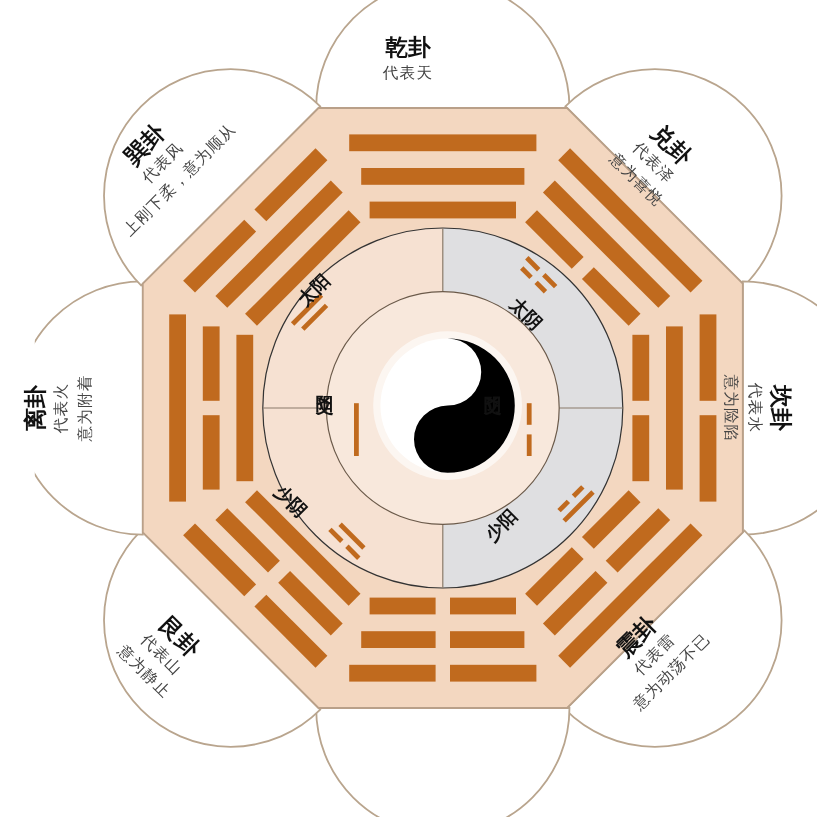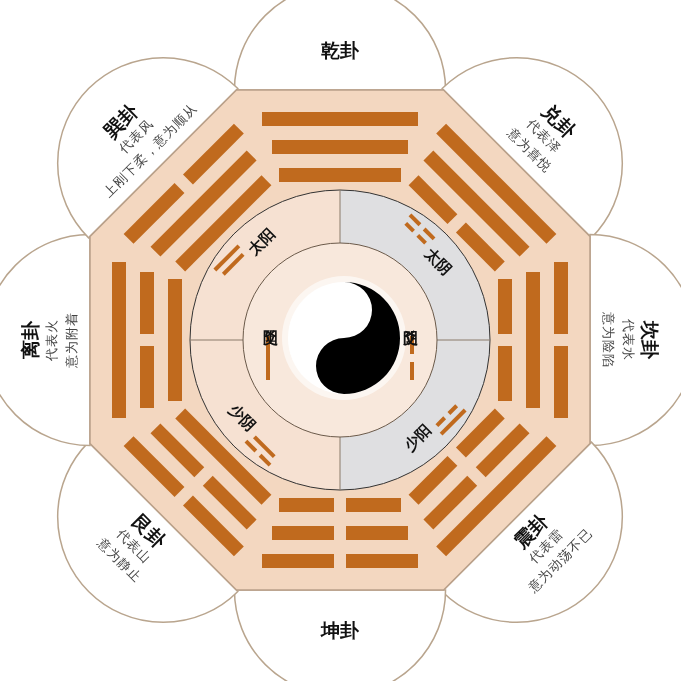--- a/index.html
+++ b/index.html
@@ -1,17 +1,17 @@
 <!DOCTYPE html>
 <html><head>
 <meta charset="utf-8">
 <style>
   html,body{margin:0;padding:0;background:#ffffff;}
   body{width:681px;height:681px;position:relative;overflow:hidden;font-family:"DejaVu Sans","Liberation Sans",sans-serif;}
-  #stage{position:absolute;left:0;top:0;width:587px;height:681px;}
+  #stage{position:absolute;left:0;top:0;width:587px;height:681px;padding-left:29px;}
   .lbl-inner{position:absolute;transform:translate(-50%,-50%);text-align:center;white-space:nowrap;color:#333;}
   .lbl-title{font-size:19px;font-weight:bold;color:#111;line-height:24px;}
   .lbl-line{font-size:13px;color:#444;line-height:20px;letter-spacing:1px;}
   .small-lbl{position:absolute;font-size:15px;color:#111;font-weight:bold;white-space:nowrap;transform:translate(-50%,-50%);}
   .vert{writing-mode:vertical-rl;text-orientation:upright;letter-spacing:0;}
 </style>
 </head>
 <body>
 
 <div id="stage">
@@ -130,38 +130,38 @@
         <circle cx="344" cy="338" r="62" fill="#ffffff" opacity="0.6"></circle>
         <circle cx="344" cy="338" r="56" fill="#ffffff"></circle>
         <path d="M 344 282 A 56 56 0 0 1 344 394 A 28 28 0 0 1 344 338 A 28 28 0 0 0 344 282 Z" fill="#000"></path>
         <circle cx="344" cy="310" r="8" fill="#ffffff"></circle>
         <circle cx="344" cy="366" r="8" fill="#000"></circle>
       </g>
     </svg>
   <div id="labels">
       <div class="lbl-inner" style="left: 340px; top: 50px; transform: translate(-50%, -50%) rotate(0deg);">
         <div class="lbl-title">乾卦</div>
+        <div class="lbl-line">代表天</div>
       </div>
       <div class="lbl-inner" style="left: 545.061px; top: 134.939px; transform: translate(-50%, -50%) rotate(45deg);">
         <div class="lbl-title">兑卦</div>
         <div class="lbl-line">代表泽</div>
         <div class="lbl-line">意为喜悦</div>
       </div>
       <div class="lbl-inner" style="left: 630px; top: 340px; transform: translate(-50%, -50%) rotate(90deg);">
         <div class="lbl-title">坎卦</div>
         <div class="lbl-line">代表水</div>
         <div class="lbl-line">意为险陷</div>
       </div>
       <div class="lbl-inner" style="left: 545.061px; top: 545.061px; transform: translate(-50%, -50%) rotate(-45deg);">
         <div class="lbl-title">震卦</div>
         <div class="lbl-line">代表雷</div>
         <div class="lbl-line">意为动荡不已</div>
       </div>
       <div class="lbl-inner" style="left: 340px; top: 630px; transform: translate(-50%, -50%) rotate(0deg);">
-        <div class="lbl-title">坤卦</div>
       </div>
       <div class="lbl-inner" style="left: 134.939px; top: 545.061px; transform: translate(-50%, -50%) rotate(45deg);">
         <div class="lbl-title">艮卦</div>
         <div class="lbl-line">代表山</div>
         <div class="lbl-line">意为静止</div>
       </div>
       <div class="lbl-inner" style="left: 50px; top: 340px; transform: translate(-50%, -50%) rotate(-90deg);">
         <div class="lbl-title">离卦</div>
         <div class="lbl-line">代表火</div>
         <div class="lbl-line">意为附着</div>

